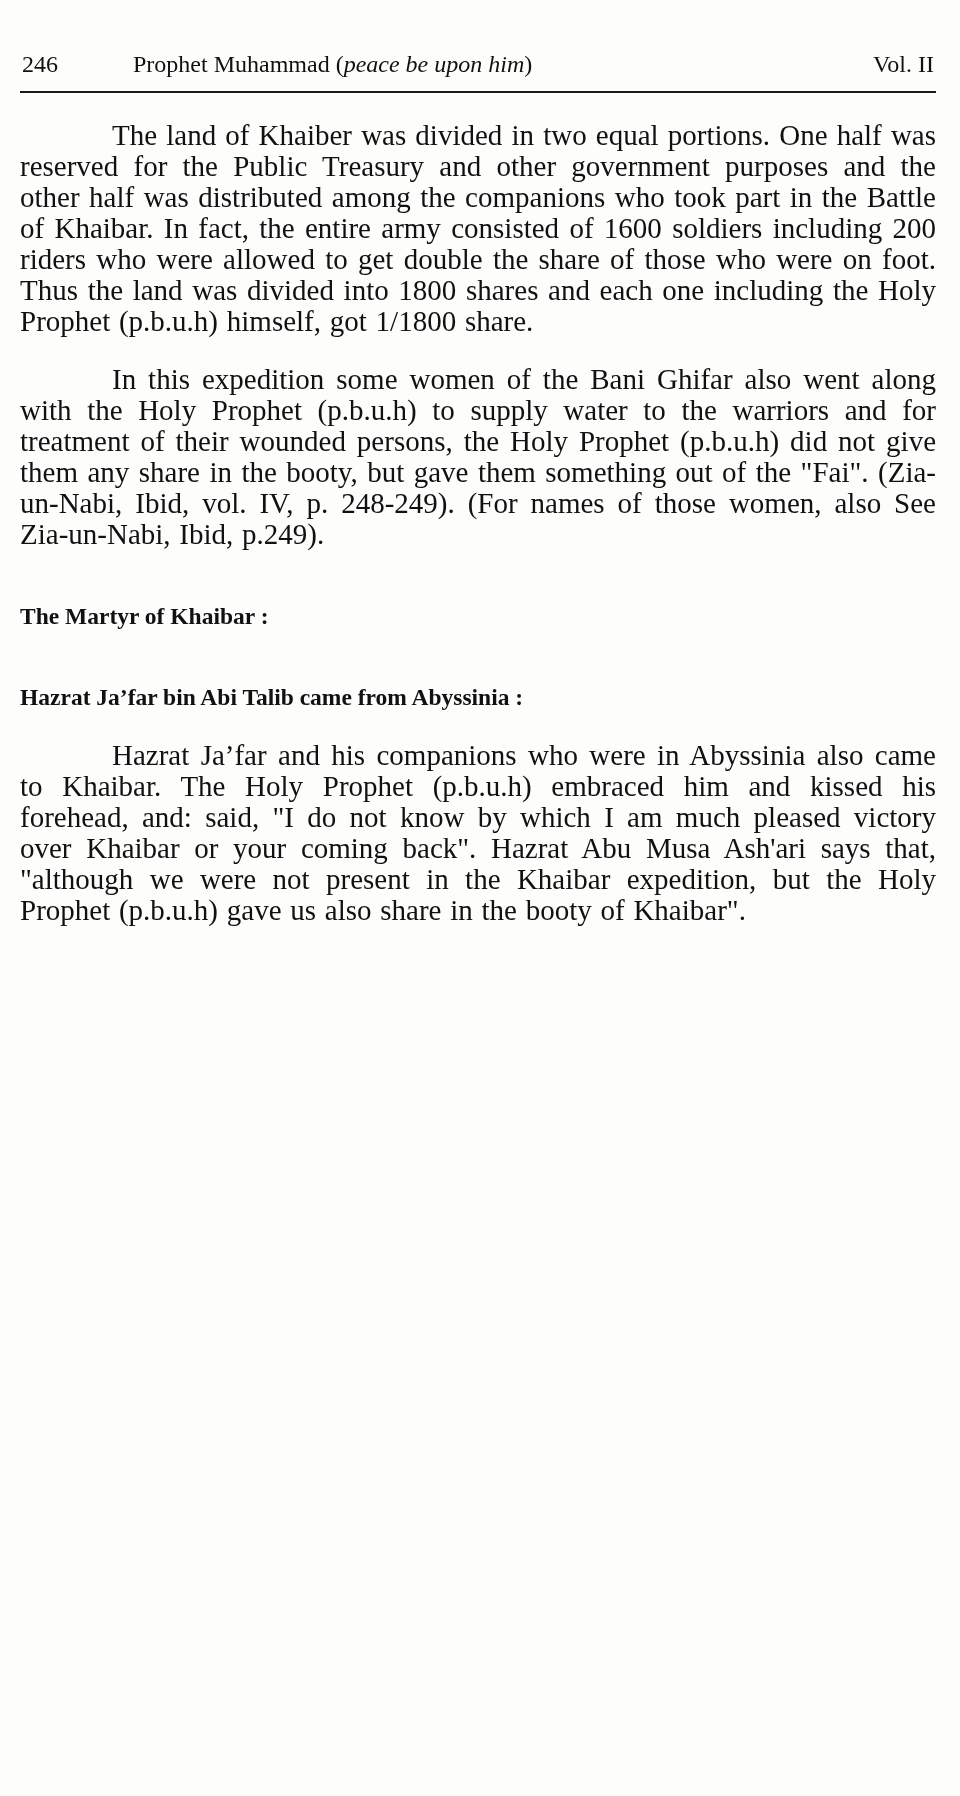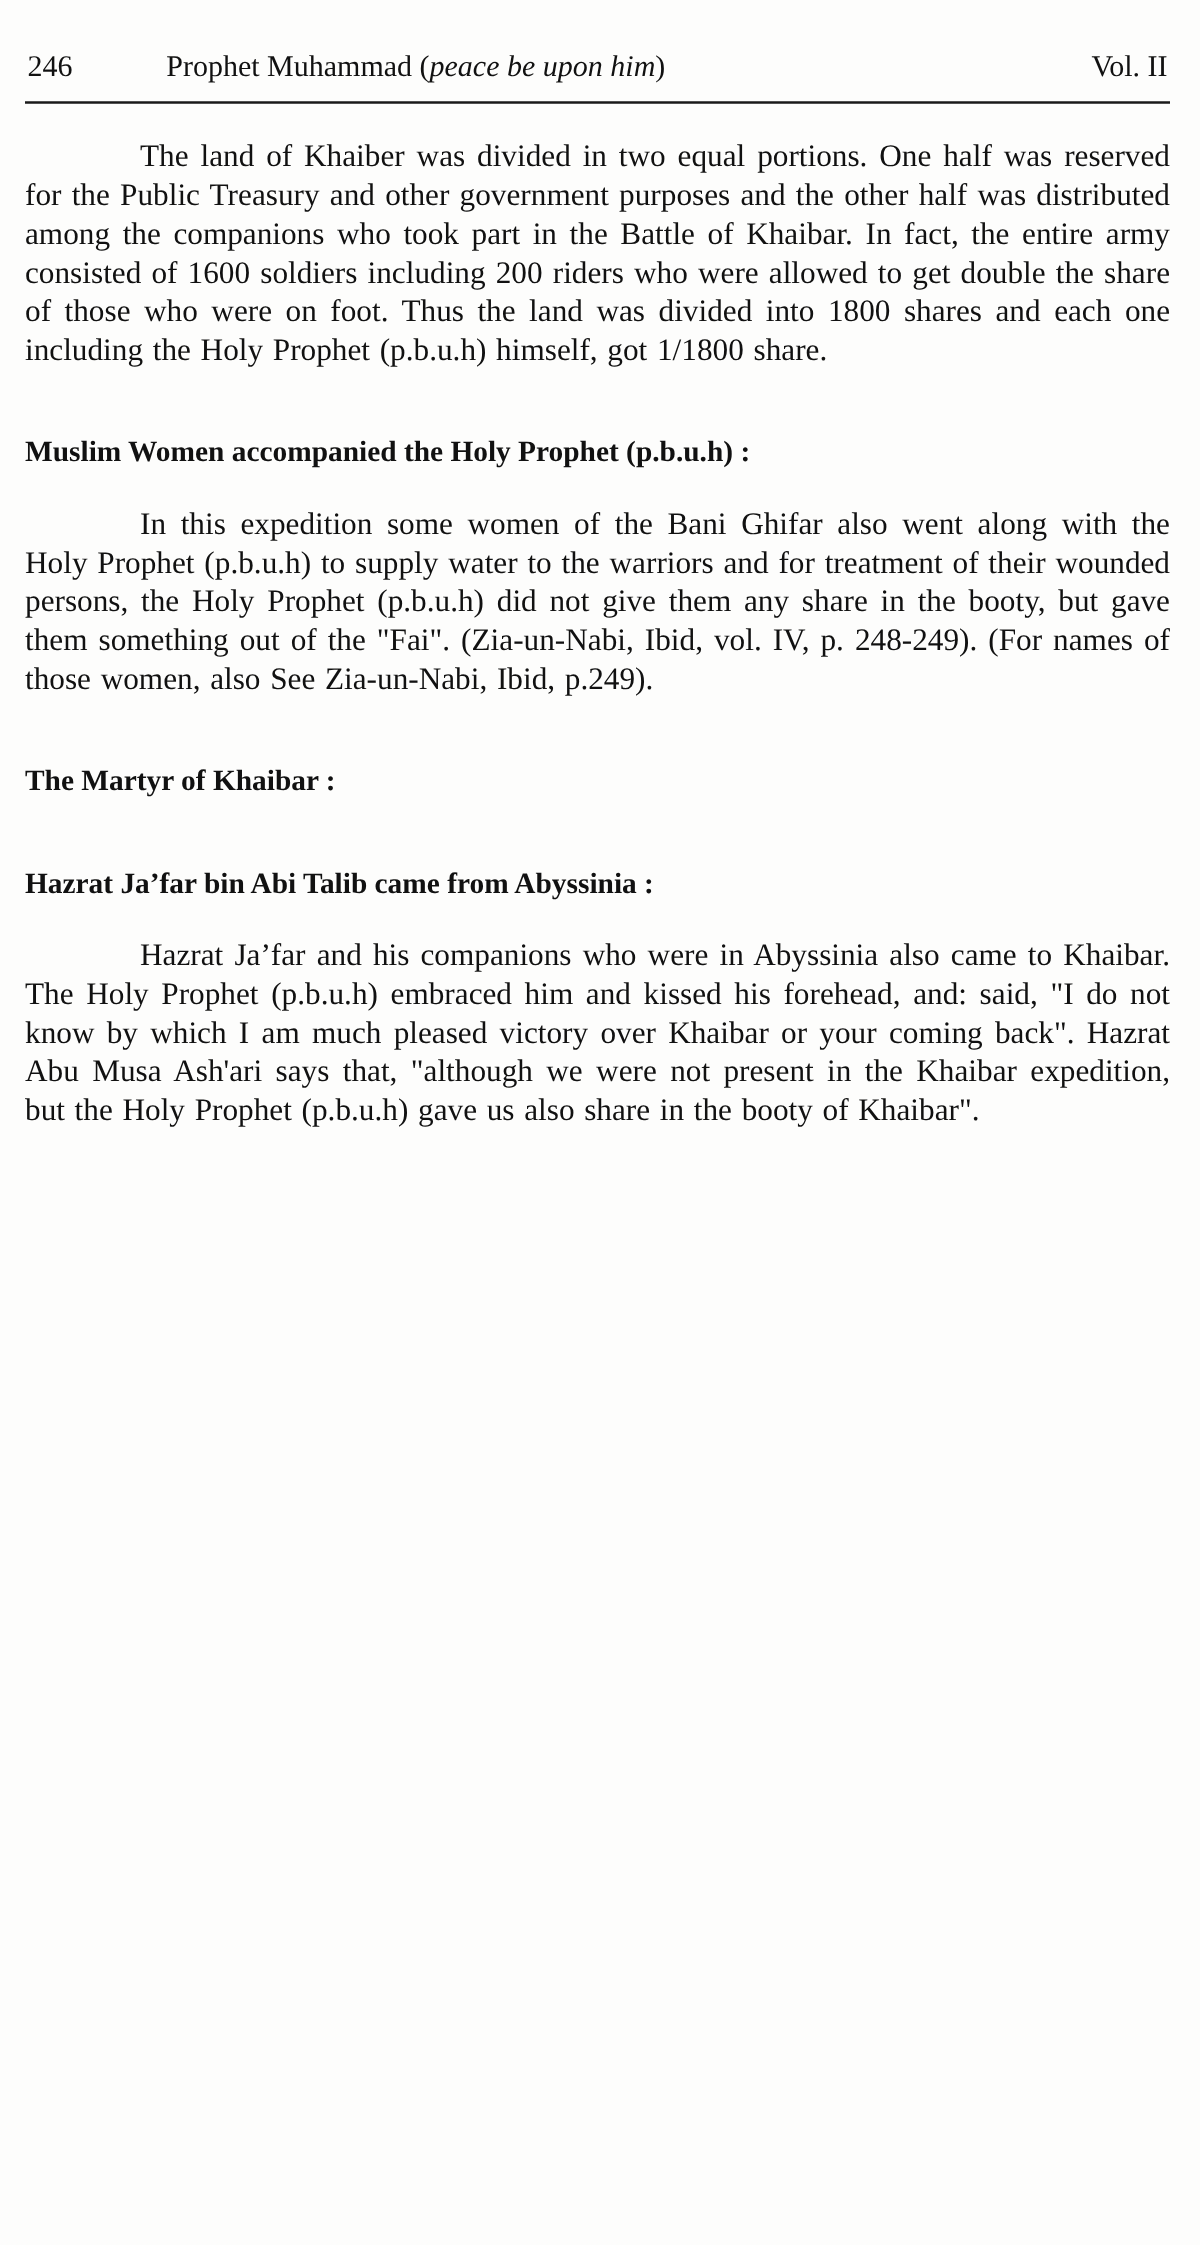--- a/index.html
+++ b/index.html
@@ -8,21 +8,21 @@
     background: #fbfbfa;
   }
   .page {
     width: 960px;
     height: 1796px;
     margin: 0 auto;
     background: #fdfdfc;
     color: #111111;
     font-family: "Liberation Serif", "DejaVu Serif", serif;
     box-sizing: border-box;
-    padding: 8px 24px 0 20px;
+    padding: 18px 24px 0 20px;
     overflow: hidden;
   }
   .page-header {
     display: flex;
     align-items: baseline;
     font-size: 24px;
     line-height: 1.2;
     padding: 4px 2px 10px 2px;
   }
   .page-number {
@@ -49,21 +49,21 @@
   .section-heading {
     font-size: 23.5px;
     font-weight: bold;
     margin: 52px 0 0 0;
     line-height: 1.25;
   }
   .section-heading.first {
     margin-top: 36px;
   }
   .body-para {
-    font-size: 25px;
+    font-size: 29px;
     line-height: 31px;
     text-align: justify;
     text-indent: 92px;
     margin: 27px 0 0 0;
     word-spacing: 1.5px;
   }
 </style>
 </head>
 <body>
 
@@ -72,21 +72,20 @@
   <div class="page-header">
     <span class="page-number">246</span>
     <span class="book-title"><span>Prophet Muhammad (</span><span class="italic">peace be upon him</span><span>)</span></span>
     <span class="volume-label">Vol. II</span>
   </div>
 
   <hr class="header-rule">
 
   <p class="body-para">The land of Khaiber was divided in two equal portions. One half was reserved for the Public Treasury and other government purposes and the other half was distributed among the companions who took part in the Battle of Khaibar. In fact, the entire army consisted of 1600 soldiers including 200 riders who were allowed to get double the share of those who were on foot. Thus the land was divided into 1800 shares and each one including the Holy Prophet (p.b.u.h) himself, got 1/1800 share.</p>
 
-  <h2 class="section-heading">Muslim Women accompanied the Holy Prophet (p.b.u.h) :</h2>
   <p class="body-para">In this expedition some women of the Bani Ghifar also went along with the Holy Prophet (p.b.u.h) to supply water to the warriors and for treatment of their wounded persons, the Holy Prophet (p.b.u.h) did not give them any share in the booty, but gave them something out of the "Fai". (Zia-un-Nabi, Ibid, vol. IV, p. 248-249). (For names of those women, also See Zia-un-Nabi, Ibid, p.249).</p>
 
   <h2 class="section-heading">The Martyr of Khaibar :</h2>
 
   <h2 class="section-heading">Hazrat Ja’far bin Abi Talib came from Abyssinia :</h2>
   <p class="body-para">Hazrat Ja’far and his companions who were in Abyssinia also came to Khaibar. The Holy Prophet (p.b.u.h) embraced him and kissed his forehead, and: said, "I do not know by which I am much pleased victory over Khaibar or your coming back". Hazrat Abu Musa Ash'ari says that, "although we were not present in the Khaibar expedition, but the Holy Prophet (p.b.u.h) gave us also share in the booty of Khaibar".</p>
 
 </div>
 
 </body></html>

